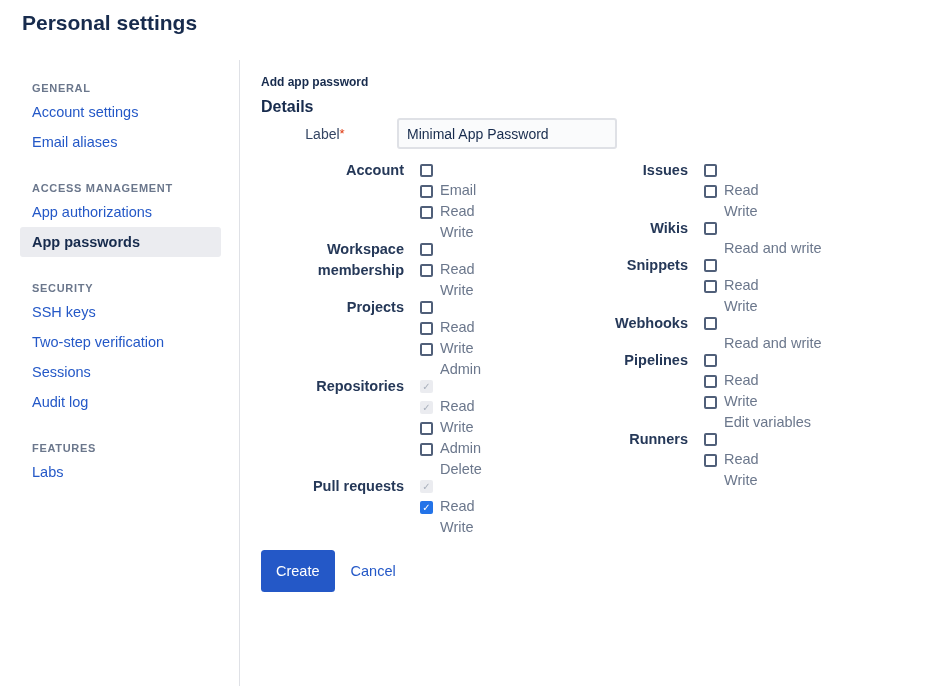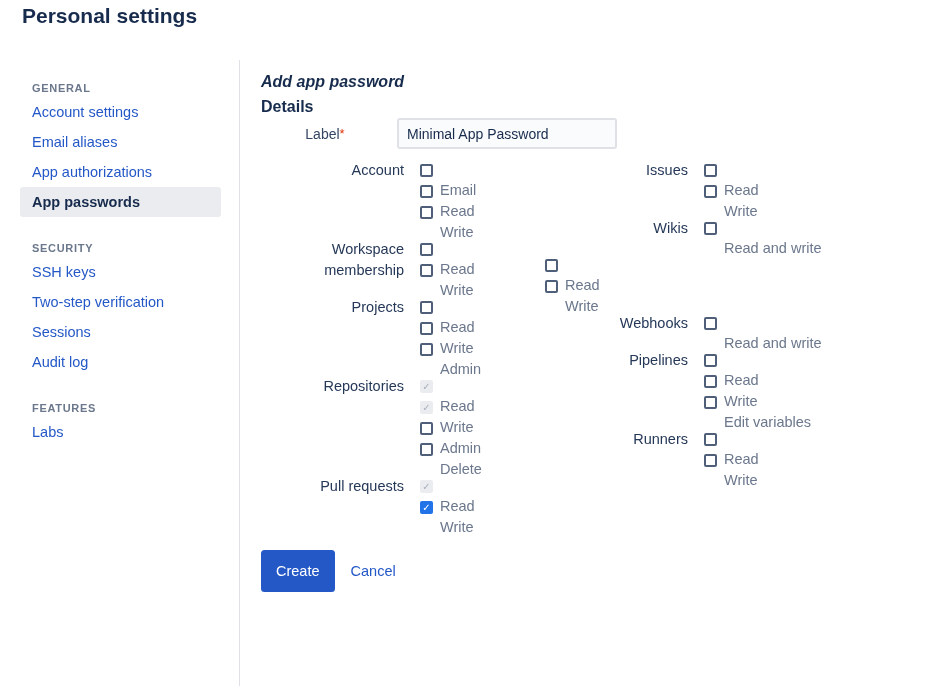--- a/index.html
+++ b/index.html
@@ -18,58 +18,58 @@
     --required-red:#DE350B;
   }
   *{box-sizing:border-box;}
   html,body{margin:0;padding:0;background:#fff;}
   body{
     width:936px;height:686px;overflow:hidden;
     font-family:"Liberation Sans","DejaVu Sans",sans-serif;
     color:var(--text-dark);
     -webkit-font-smoothing:antialiased;
   }
-  .page-header{padding:3px 0 0 22px;height:60px;}
+  .page-header{padding:10px 0 0 22px;height:60px;}
   .page-header h1{margin:0;font-size:21px;line-height:26px;font-weight:700;color:var(--text-dark);}
   .layout{display:flex;min-height:626px;}
   .sidebar{width:240px;flex:0 0 240px;border-right:1px solid var(--border);}
   .sidebar nav{padding:12px 18px 0 20px;}
   .nav-heading{
     font-size:11px;font-weight:700;color:var(--text-gray);
     letter-spacing:.7px;padding:0 12px;margin:24px 0 2px;line-height:14px;
   }
   .nav-heading:first-child{margin-top:9px;}
   .nav-item{
     display:block;padding:6px 12px;border-radius:3px;
     font-size:14.5px;line-height:18px;color:var(--link-blue);
     text-decoration:none;cursor:pointer;
   }
   .nav-item.selected{background:var(--selected-bg);color:var(--text-dark);font-weight:600;}
   .main{flex:1;padding:8px 30px 0 21px;}
-  .main h2{margin:0;font-size:16px;line-height:28px;font-weight:700;color:var(--text-dark);font-style:italic;}
+  .main h2{margin:0;font-size:12px;line-height:28px;font-weight:700;color:var(--text-dark);}
   .main h3{margin:0;font-size:16px;line-height:22px;font-weight:700;color:var(--text-dark);}
   .h3-details{margin-top:18px;}
   .h3-permissions{margin-top:30px;}
   .form-row{display:flex;align-items:center;height:31px;}
   .form-label{
     width:136px;flex:0 0 136px;text-align:center;padding-right:8px;
     font-size:14px;color:#344563;line-height:16px;
   }
   .req{color:var(--required-red);font-size:13px;vertical-align:top;}
   .text-input{
     width:220px;height:31px;padding:0 8px;
     background:var(--input-bg);border:2px solid var(--border);border-radius:3px;
     font-family:inherit;font-size:14px;color:var(--text-dark);outline:none;
   }
   .perm-columns{display:flex;margin-top:11px;}
   .perm-col{width:284px;flex:0 0 284px;}
   .perm-group{display:flex;align-items:flex-start;margin-bottom:16px;}
   .group-label{
     width:143px;flex:0 0 143px;margin-right:16px;text-align:right;
-    font-size:14.5px;font-weight:400;color:var(--text-navy);line-height:21px;
+    font-size:14.5px;font-weight:700;color:var(--text-navy);line-height:21px;
   }
   .opts{display:flex;flex-direction:column;}
   .opt{display:flex;align-items:center;height:21px;}
   .cb{
     width:13px;height:13px;margin-right:7px;border-radius:2px;
     display:inline-flex;align-items:center;justify-content:center;
     font-size:10px;font-weight:700;line-height:1;cursor:pointer;flex:0 0 13px;
   }
   .cb.unchecked{background:#fff;border:2px solid var(--cb-border);}
   .cb.checked{background:var(--cb-checked);color:#fff;}
@@ -93,20 +93,21 @@
   <h1>Personal settings</h1>
 </header>
 
 <div class="layout">
 
   <aside class="sidebar">
     <nav>
         <div class="nav-heading">GENERAL</div>
         <a class="nav-item">Account settings</a>
         <a class="nav-item">Email aliases</a>
+        <div class="nav-heading">ACCESS MANAGEMENT</div>
         <a class="nav-item">App authorizations</a>
         <a class="nav-item selected">App passwords</a>
         <div class="nav-heading">SECURITY</div>
         <a class="nav-item">SSH keys</a>
         <a class="nav-item">Two-step verification</a>
         <a class="nav-item">Sessions</a>
         <a class="nav-item">Audit log</a>
         <div class="nav-heading">FEATURES</div>
         <a class="nav-item">Labs</a>
       </nav>
@@ -226,20 +227,21 @@
           <div class="perm-group">
             <div class="group-label">Wikis</div>
             <div class="opts">
               <div class="opt">
                 <span class="cb unchecked"></span>
                 <span class="opt-label">Read and write</span>
               </div>
             </div>
           </div>
           <div class="perm-group">
+            <div class="group-label">Snippets</div>
             <div class="opts">
               <div class="opt">
                 <span class="cb unchecked"></span>
                 <span class="opt-label">Read</span>
               </div>
               <div class="opt">
                 <span class="cb unchecked"></span>
                 <span class="opt-label">Write</span>
               </div>
             </div>

